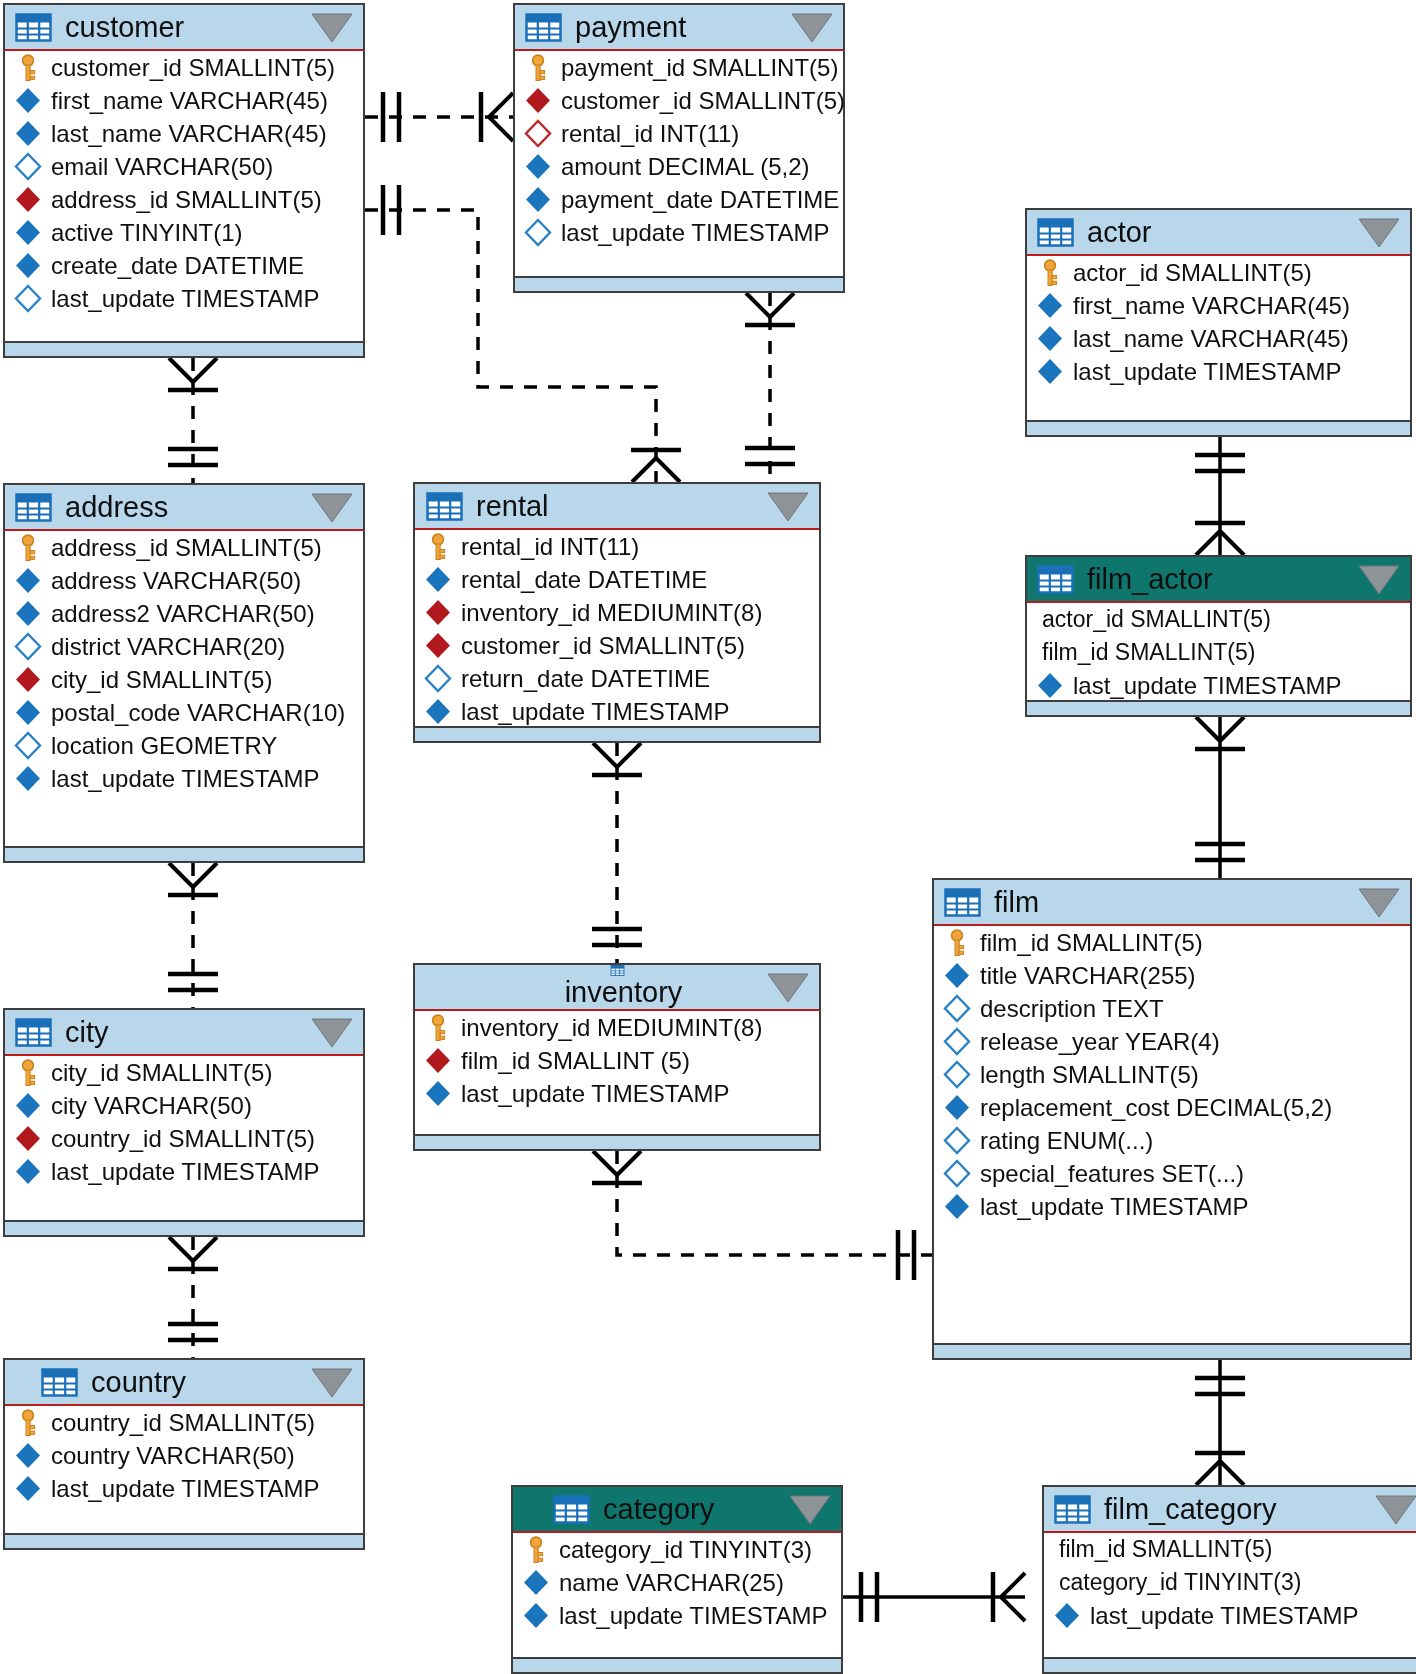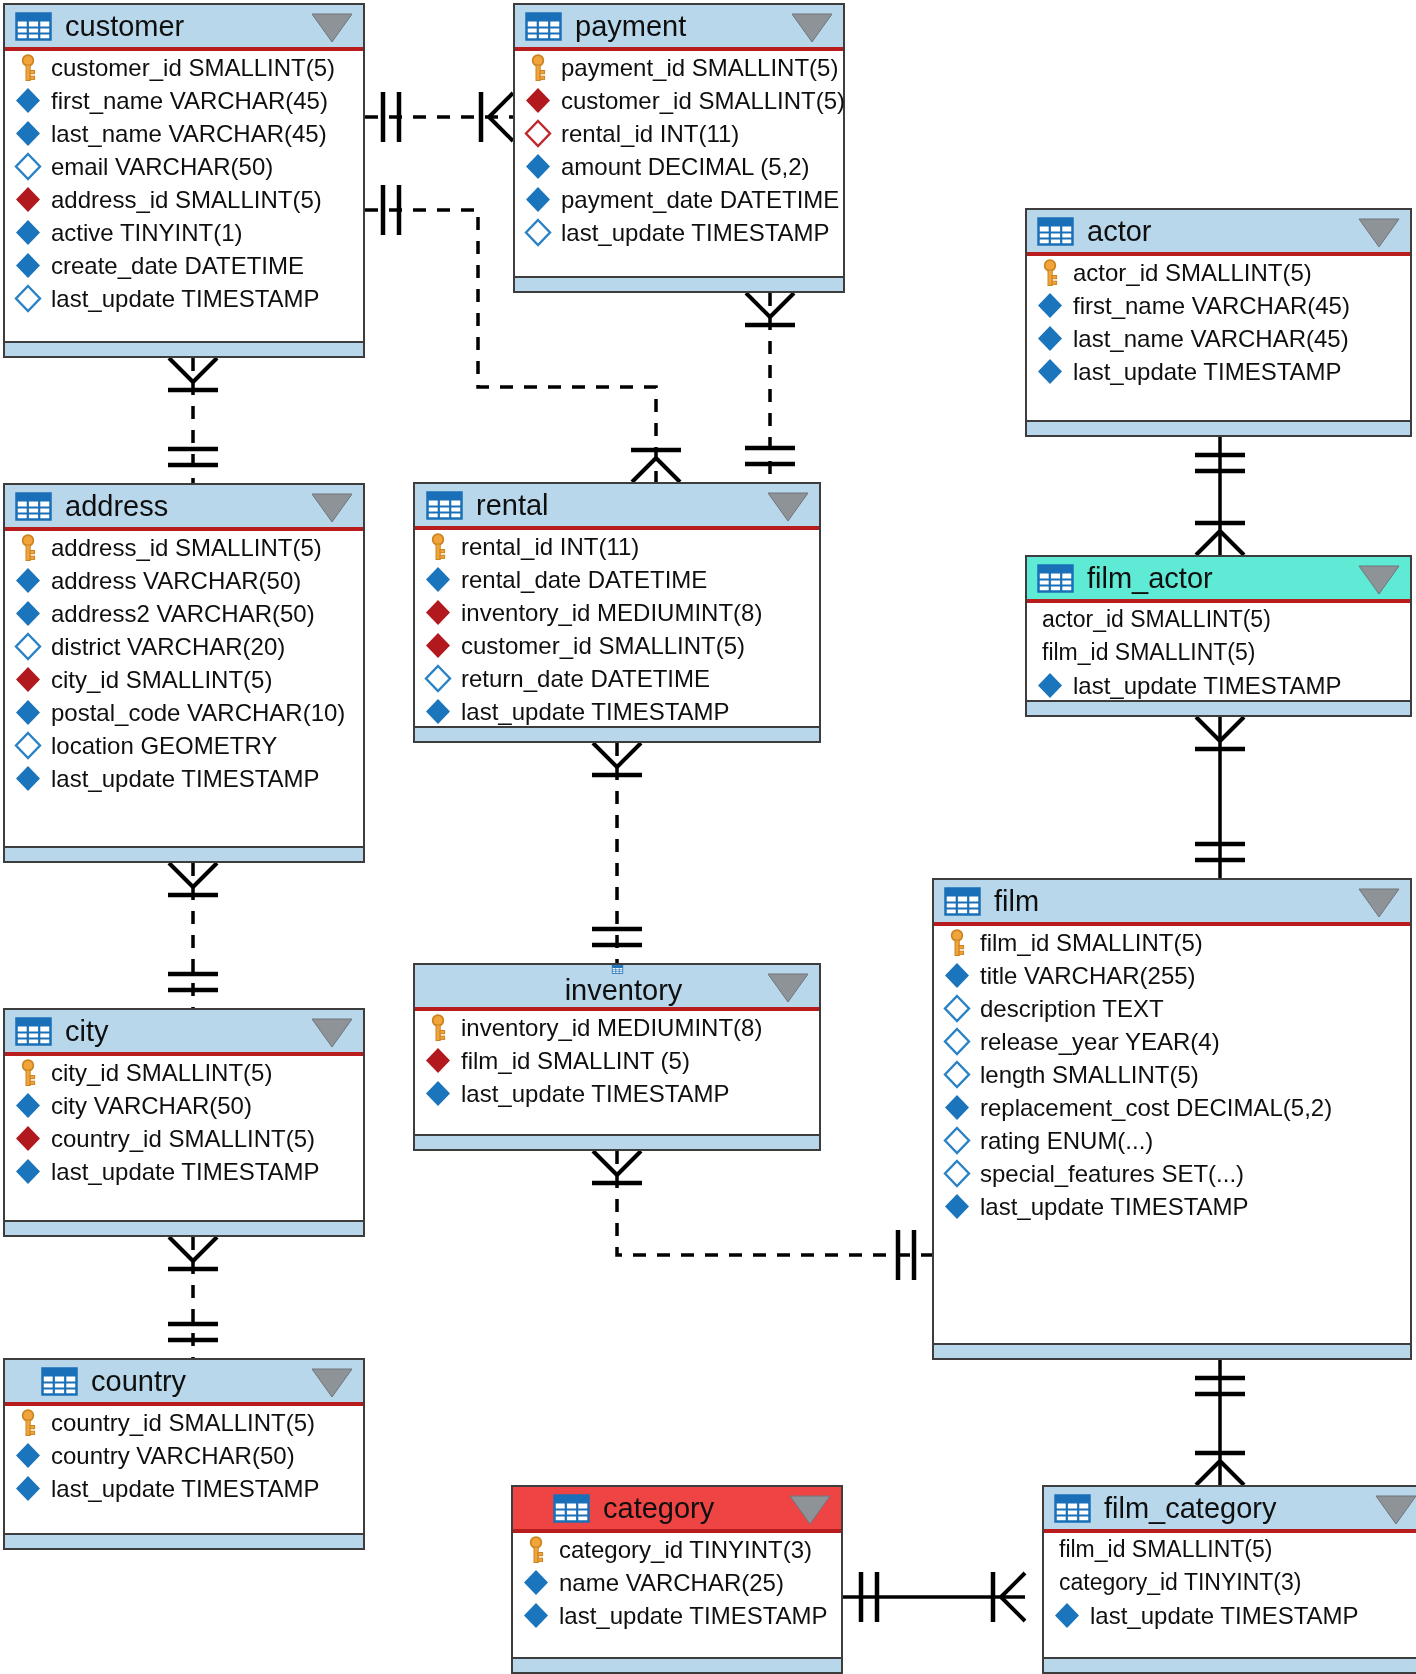--- a/index.html
+++ b/index.html
@@ -7,21 +7,21 @@
     width:1416px;height:1674px;position:relative;background:#ffffff;
     font-family:"Liberation Sans", sans-serif;overflow:hidden;
   }
   #canvas{position:absolute;left:0;top:0;width:1416px;height:1674px;}
   #connector-layer{position:absolute;left:0;top:0;z-index:0;}
   .tbl{
     position:absolute;box-sizing:border-box;background:#ffffff;
     border:2px solid #3d3d3d;z-index:1;
   }
   .thead{
-    height:46px;box-sizing:border-box;border-bottom:4px solid #b91c1c;
+    height:46px;box-sizing:border-box;border-bottom:2px solid #b91c1c;
     display:flex;align-items:center;padding:0 10px;position:relative;
   }
   .ttitle{font-size:29px;color:#0f0f0f;margin-left:13px;white-space:nowrap;}
   .tri{position:absolute;right:10px;top:8px;}
   .tbody{position:relative;}
   .row{height:33px;display:flex;align-items:center;padding-left:7px;white-space:nowrap;}
   .row .ic{width:32px;flex:none;display:flex;justify-content:center;align-items:center;margin-right:7px;}
   .row .lbl{font-size:24px;color:#0f0f0f;}
   .row.noicon{padding-left:15px;}
   .row.noicon .lbl{font-size:23px;}
@@ -493,21 +493,21 @@
             <svg width="28" height="29" viewBox="0 0 28 29">
               <path d="M14 2 L26 14.5 L14 27 L2 14.5 Z" fill="#1a75bc"></path>
             </svg>
           </span>
           <span class="lbl">last_update TIMESTAMP</span>
         </div>
       </div>
       <div class="tfoot" style="background:#b9d7eb;"></div>
     </div>
     <div class="tbl" style="left:1025px;top:555px;width:387px;height:162px;">
-      <div class="thead" style="background:#5eead4;">
+      <div class="thead" style="background:#0f766e;">
         <svg width="37" height="29" viewBox="0 0 37 29">
           <rect x="1.5" y="1.5" width="34" height="26" fill="#ffffff" stroke="#1a70b8" stroke-width="2.5"></rect>
           <rect x="1.5" y="1.5" width="34" height="8" fill="#1a70b8"></rect>
           <line x1="12.8" y1="9" x2="12.8" y2="27.5" stroke="#1a70b8" stroke-width="2.2"></line>
           <line x1="24.2" y1="9" x2="24.2" y2="27.5" stroke="#1a70b8" stroke-width="2.2"></line>
           <line x1="1.5" y1="15.5" x2="35.5" y2="15.5" stroke="#1a70b8" stroke-width="2.2"></line>
           <line x1="1.5" y1="21.5" x2="35.5" y2="21.5" stroke="#1a70b8" stroke-width="2.2"></line>
         </svg>
         <span class="ttitle">film_actor</span>
         <svg width="42" height="30" viewBox="0 0 42 30" class="tri">
@@ -766,21 +766,21 @@
             <svg width="28" height="29" viewBox="0 0 28 29">
               <path d="M14 2 L26 14.5 L14 27 L2 14.5 Z" fill="#1a75bc"></path>
             </svg>
           </span>
           <span class="lbl">last_update TIMESTAMP</span>
         </div>
       </div>
       <div class="tfoot" style="background:#b9d7eb;"></div>
     </div>
     <div class="tbl" style="left:511px;top:1485px;width:332px;height:189px;">
-      <div class="thead" style="background:#ef4444;padding-left:40px;">
+      <div class="thead" style="background:#0f766e;padding-left:40px;">
         <svg width="37" height="29" viewBox="0 0 37 29">
           <rect x="1.5" y="1.5" width="34" height="26" fill="#ffffff" stroke="#1a70b8" stroke-width="2.5"></rect>
           <rect x="1.5" y="1.5" width="34" height="8" fill="#1a70b8"></rect>
           <line x1="12.8" y1="9" x2="12.8" y2="27.5" stroke="#1a70b8" stroke-width="2.2"></line>
           <line x1="24.2" y1="9" x2="24.2" y2="27.5" stroke="#1a70b8" stroke-width="2.2"></line>
           <line x1="1.5" y1="15.5" x2="35.5" y2="15.5" stroke="#1a70b8" stroke-width="2.2"></line>
           <line x1="1.5" y1="21.5" x2="35.5" y2="21.5" stroke="#1a70b8" stroke-width="2.2"></line>
         </svg>
         <span class="ttitle">category</span>
         <svg width="42" height="30" viewBox="0 0 42 30" class="tri">

